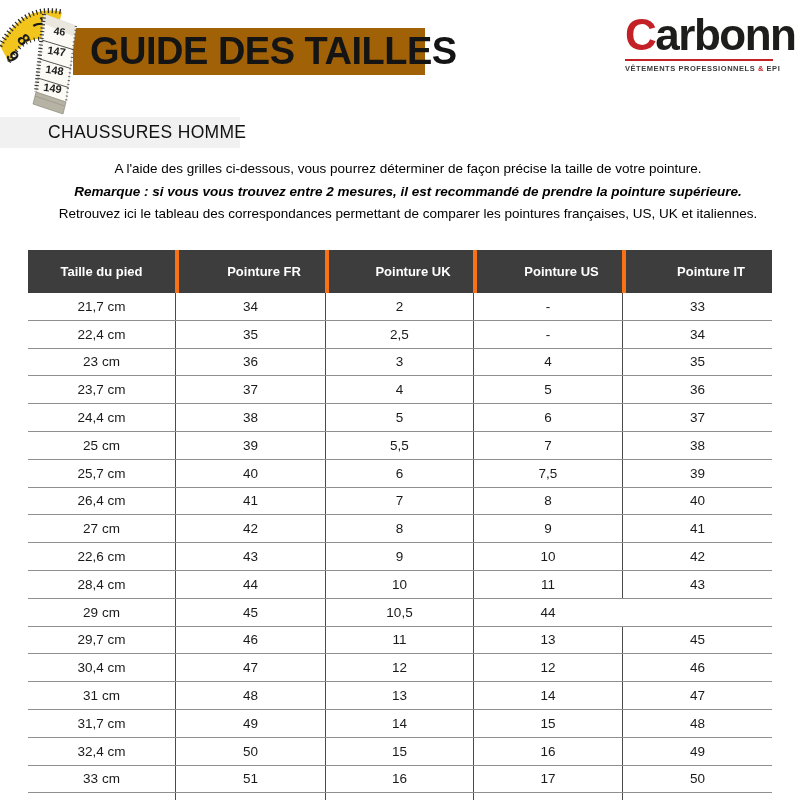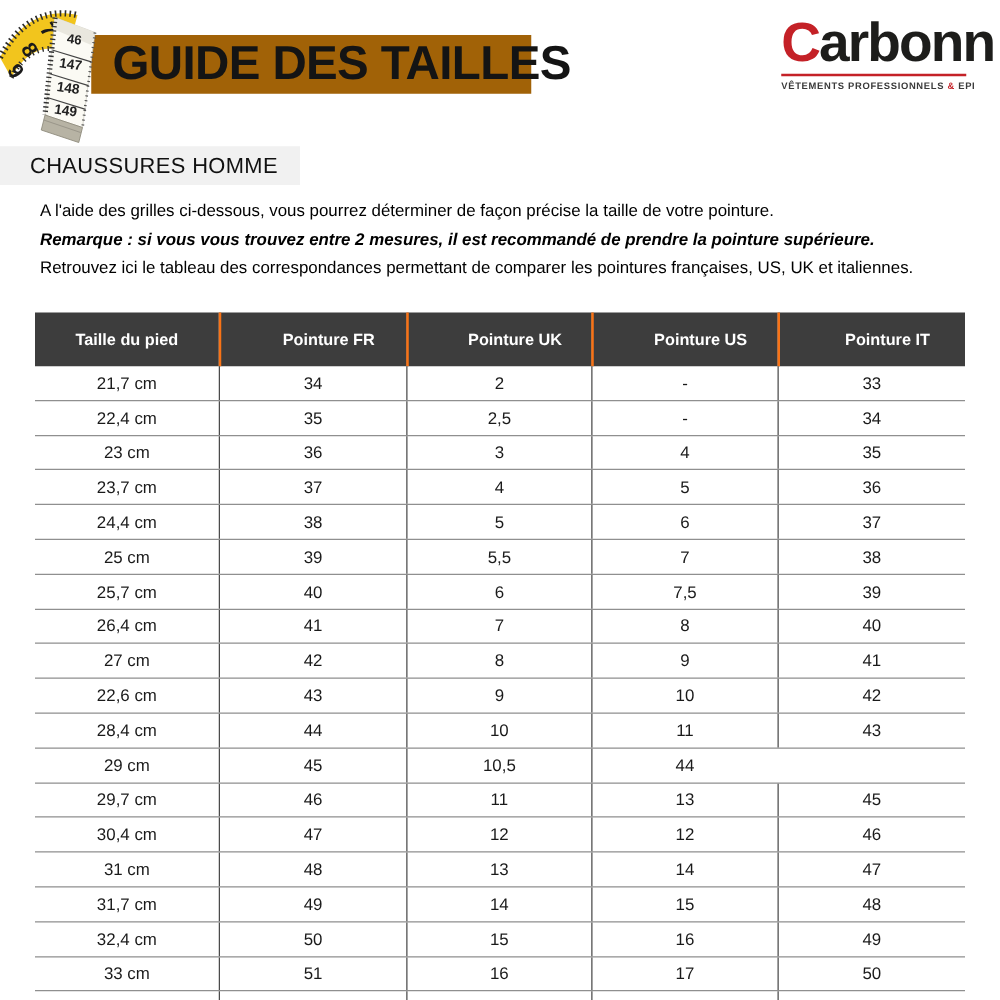--- a/index.html
+++ b/index.html
@@ -21,34 +21,34 @@
   .logo .brand .c { color: #c42127; }
   .logo .rule { height: 2px; background: #c42127; margin-top: 2px; }
   .logo .tagline { font-size: 7.5px; font-weight: bold; letter-spacing: 0.55px;
                    color: #3a3a3a; margin-top: 3px; white-space: nowrap; }
   .logo .tagline .amp { color: #c42127; }
 
   
   .subtitle-band { position: absolute; left: 0; top: 117px; width: 240px; height: 31px;
                    background: #f1f1f1; }
   .subtitle-band h2 { font-size: 17.5px; font-weight: 400; letter-spacing: 0.3px;
-                      line-height: 31px; padding-left: 24px; color: #111; white-space: nowrap; }
+                      line-height: 31px; padding-left: 48px; color: #111; white-space: nowrap; }
 
   
   .intro { position: absolute; left: 32px; top: 158px; right: 16px;
            font-size: 13.5px; line-height: 22.6px; color: #000; }
-  .intro p { white-space: nowrap; }
+  .intro p { white-space: nowrap; text-align: center; }
   .intro p.note { font-weight: bold; font-style: italic; }
 
   
   .size-table { position: absolute; left: 28px; top: 250px; width: 744px; }
   .thead, .tr { display: grid; grid-template-columns: 147px 150px 148px 149px 150px; }
   .th { background: #3d3d3d; color: #ffffff; font-size: 13px; font-weight: bold;
         height: 43px; display: flex; align-items: center; justify-content: center; }
-  .th + .th { border-left: 2px solid #f97316; padding-left: 24px; }
+  .th + .th { border-left: 4px solid #f97316; padding-left: 24px; }
   .tr { border-bottom: 1px solid #8f8f8f; }
   .tr:last-child { border-bottom: none; }
   .td { font-size: 13.5px; color: #1a1a1a; height: 26.8px;
         display: flex; align-items: center; justify-content: center; }
   .td + .td { border-left: 1px solid #4b4b4b; }
 </style>
 </head>
 <body>
 
 <div class="page">

